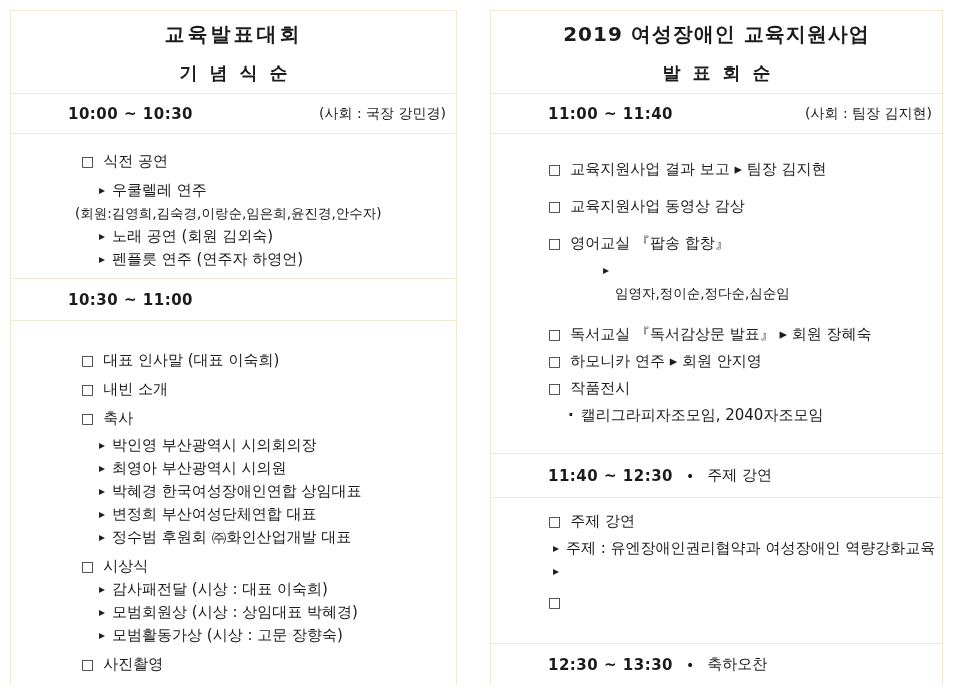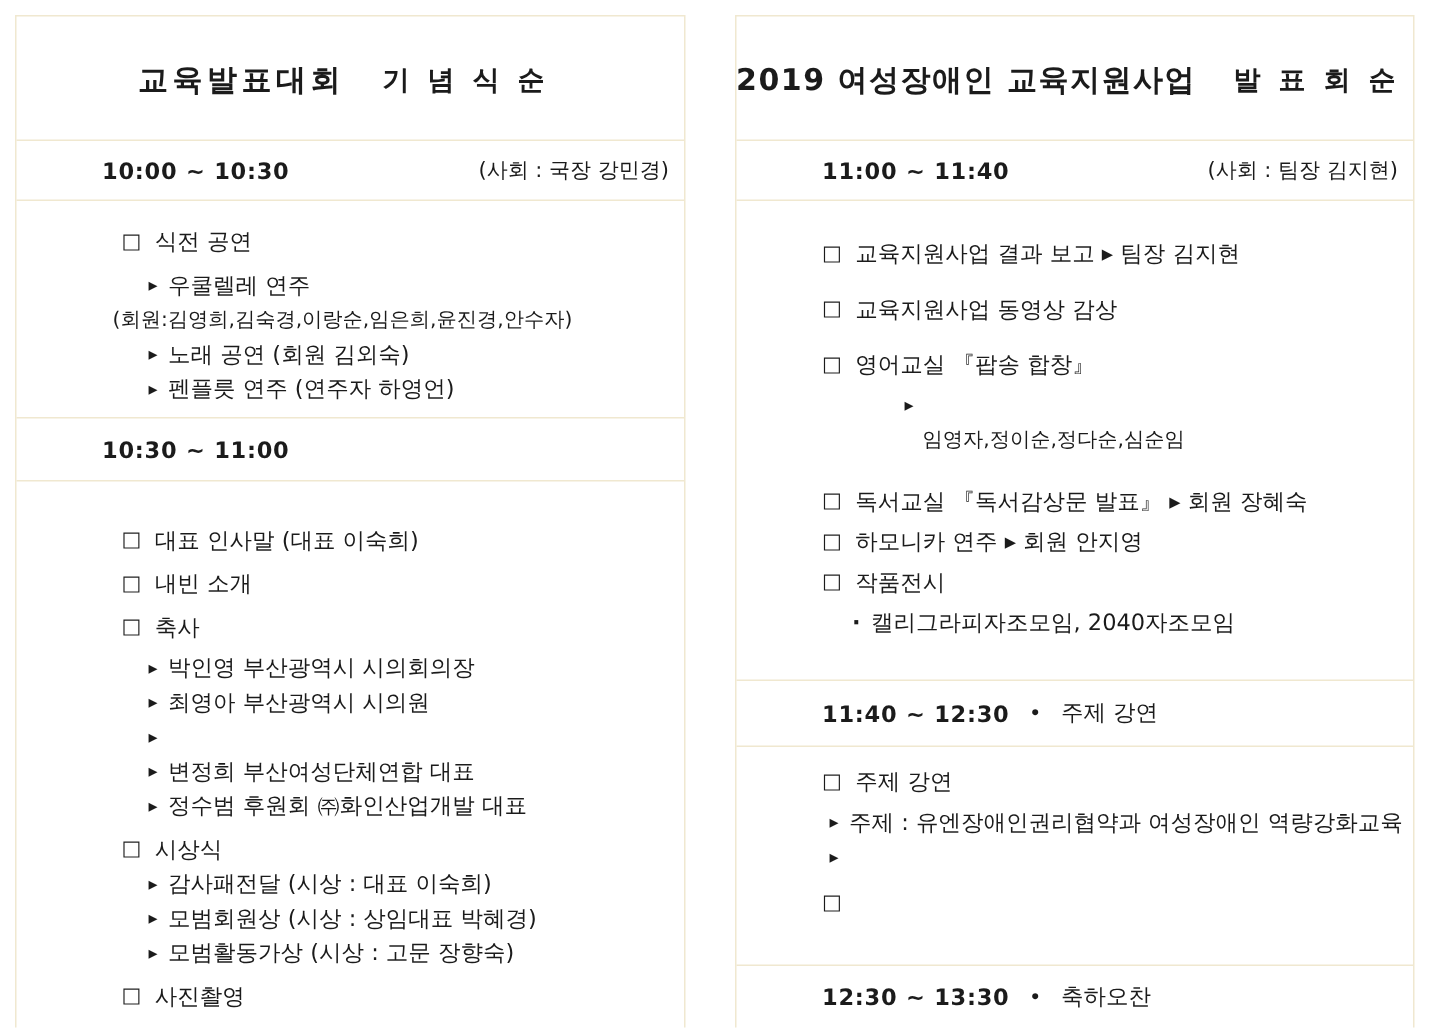--- a/index.html
+++ b/index.html
@@ -15,21 +15,21 @@
   }
   .program{
     position:absolute;top:10px;height:700px;background:#ffffff;
     border:1px solid var(--bc);
   }
   #left-program{left:10px;width:447px;}
   #right-program{left:490px;width:453px;}
 
   .hdr{
     height:83px;border-bottom:1px solid var(--bc);
-    display:flex;flex-direction:row;align-items:center;justify-content:center;
+    display:flex;flex-direction:column;align-items:center;justify-content:center;
     gap:13px;padding-top:2px;
   }
   .title{font-size:20px;font-weight:700;letter-spacing:3px;white-space:nowrap;}
   #right-program .title{letter-spacing:1px;}
   .subtitle{font-size:18px;font-weight:700;letter-spacing:12px;text-indent:12px;white-space:nowrap;}
 
   .timerow{
     height:40px;border-bottom:1px solid var(--bc);
     display:flex;align-items:center;justify-content:space-between;
     padding:0 10px 0 57px;
@@ -133,20 +133,21 @@
     <div class="row pl88 g4">
       <span class="ic ar">▸</span>
       <span>박인영 부산광역시 시의회의장</span>
     </div>
     <div class="row pl88">
       <span class="ic ar">▸</span>
       <span>최영아 부산광역시 시의원</span>
     </div>
     <div class="row pl88">
       <span class="ic ar">▸</span>
+      <span>박혜경 한국여성장애인연합 상임대표</span>
     </div>
     <div class="row pl88">
       <span class="ic ar">▸</span>
       <span>변정희 부산여성단체연합 대표</span>
     </div>
     <div class="row pl88">
       <span class="ic ar">▸</span>
       <span>정수범 후원회 ㈜화인산업개발 대표</span>
     </div>
     <div class="row pl70 g6">

